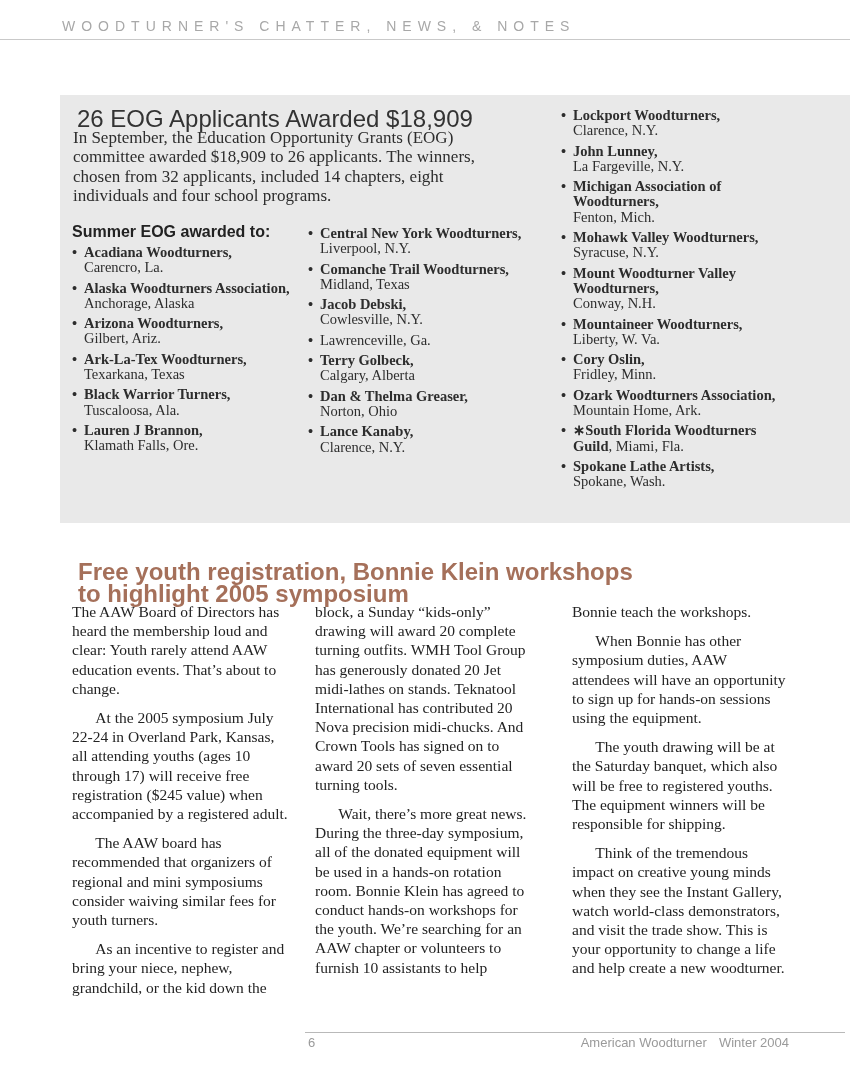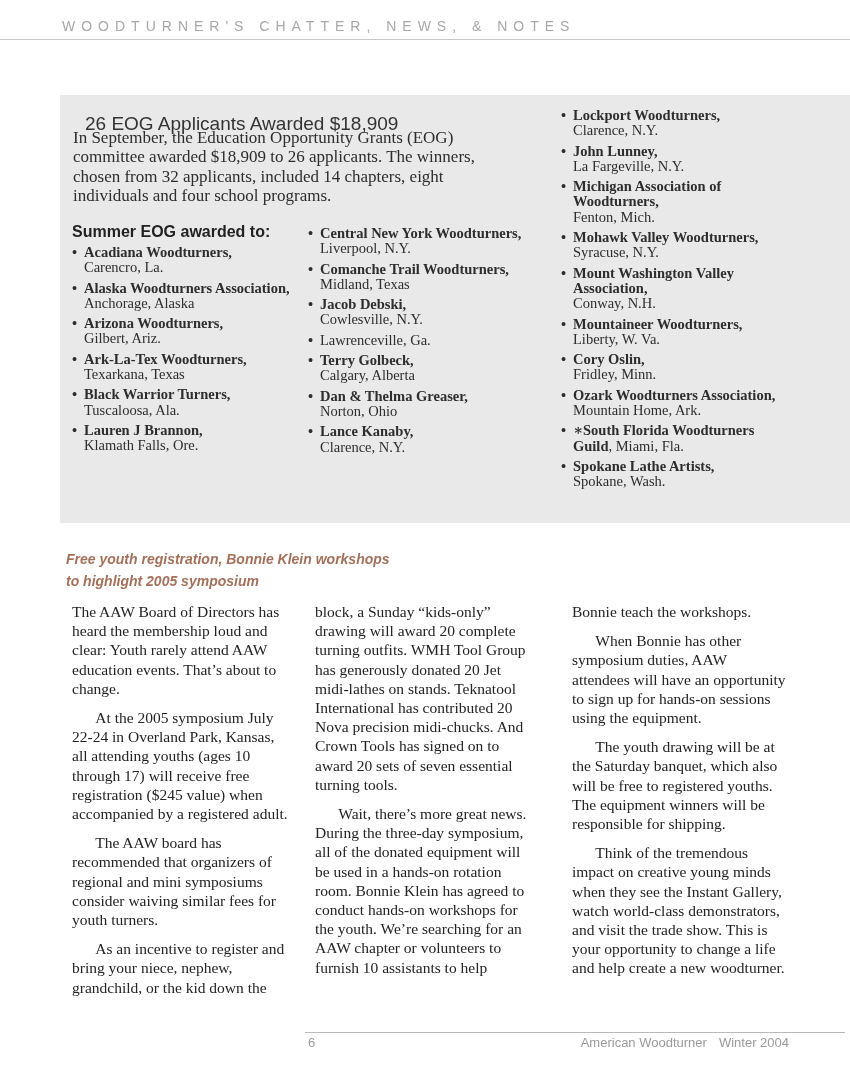--- a/index.html
+++ b/index.html
@@ -11,48 +11,48 @@
   
   .masthead{
     position:absolute;left:62px;top:18px;
     font-family:"Liberation Sans","DejaVu Sans",sans-serif;
     font-size:14px;letter-spacing:6px;color:#a8a8a8;white-space:nowrap;
   }
   .masthead-rule{position:absolute;left:0;top:39px;width:850px;height:1px;background:#c9c9c9;}
   
   .eog-box{position:absolute;left:60px;top:95px;width:790px;height:428px;background:#e9e9e9;}
   .eog-title{
-    position:absolute;left:13px;top:6px;margin:12px;
-    font-family:"Liberation Sans","DejaVu Sans",sans-serif;
-    font-weight:normal;font-size:19px;color:#333333;white-space:nowrap;
+    position:absolute;left:13px;top:6px;margin:4px;
+    font-family:"Liberation Sans","DejaVu Sans",sans-serif;
+    font-weight:normal;font-size:24px;color:#333333;white-space:nowrap;
   }
   .eog-intro{
     position:absolute;left:13px;top:33px;width:445px;margin:0;
     font-size:17px;line-height:19.4px;color:#2d2d2d;
   }
   .eog-list-header{
     position:absolute;left:12px;top:128px;margin:0;
     font-family:"Liberation Sans","DejaVu Sans",sans-serif;
     font-weight:bold;font-size:16px;color:#222222;white-space:nowrap;
   }
   .eog-col{position:absolute;}
   .eog-col-1{left:12px;top:150px;width:222px;}
   .eog-col-2{left:248px;top:131px;width:214px;}
   .eog-col-3{left:501px;top:13px;width:226px;}
   .eog-entry{display:flex;margin:0 0 5px 0;font-size:14.5px;line-height:15.3px;color:#2d2d2d;}
   .eog-bullet{flex:none;width:12px;font-weight:bold;}
   .eog-body{flex:1;}
-  .eog-name{font-weight:bold;}
+  .eog-name{font-weight:bold;font-family:Liberation Serif, serif;}
   .eog-loc{display:block;}
   .eog-loc.inline{display:inline;}
   
   .article-title{
-    position:absolute;left:62px;top:545px;margin:4px;
-    font-family:"Liberation Sans","DejaVu Sans",sans-serif;
-    font-weight:bold;font-size:14px;line-height:21.5px;color:#a5705a;font-style:italic;
+    position:absolute;left:62px;top:545px;margin:16px;
+    font-family:"Liberation Sans","DejaVu Sans",sans-serif;
+    font-weight:bold;font-size:24px;line-height:21.5px;color:#a5705a;
   }
   .article-col{
     position:absolute;top:592px;width:236px;
     font-size:15.5px;line-height:19.2px;color:#232323;
   }
   .article-col-1{left:62px;}
   .article-col-2{left:305px;}
   .article-col-3{left:562px;}
   .article-col p{margin:10px;}
   .article-col p.ind{text-indent:1.5em;}
@@ -148,21 +148,21 @@
       <div class="eog-entry">
         <span class="eog-bullet">•</span>
         <span class="eog-body"><span class="eog-name">Michigan Association of Woodturners,</span><span class="eog-loc">Fenton, Mich.</span></span>
       </div>
       <div class="eog-entry">
         <span class="eog-bullet">•</span>
         <span class="eog-body"><span class="eog-name">Mohawk Valley Woodturners,</span><span class="eog-loc">Syracuse, N.Y.</span></span>
       </div>
       <div class="eog-entry">
         <span class="eog-bullet">•</span>
-        <span class="eog-body"><span class="eog-name">Mount Washington Valley Association,</span><span class="eog-loc">Conway, N.H.</span></span>
+        <span class="eog-body"><span class="eog-name">Mount Woodturner Valley Woodturners,</span><span class="eog-loc">Conway, N.H.</span></span>
       </div>
       <div class="eog-entry">
         <span class="eog-bullet">•</span>
         <span class="eog-body"><span class="eog-name">Mountaineer Woodturners,</span><span class="eog-loc">Liberty, W. Va.</span></span>
       </div>
       <div class="eog-entry">
         <span class="eog-bullet">•</span>
         <span class="eog-body"><span class="eog-name">Cory Oslin,</span><span class="eog-loc">Fridley, Minn.</span></span>
       </div>
       <div class="eog-entry">

